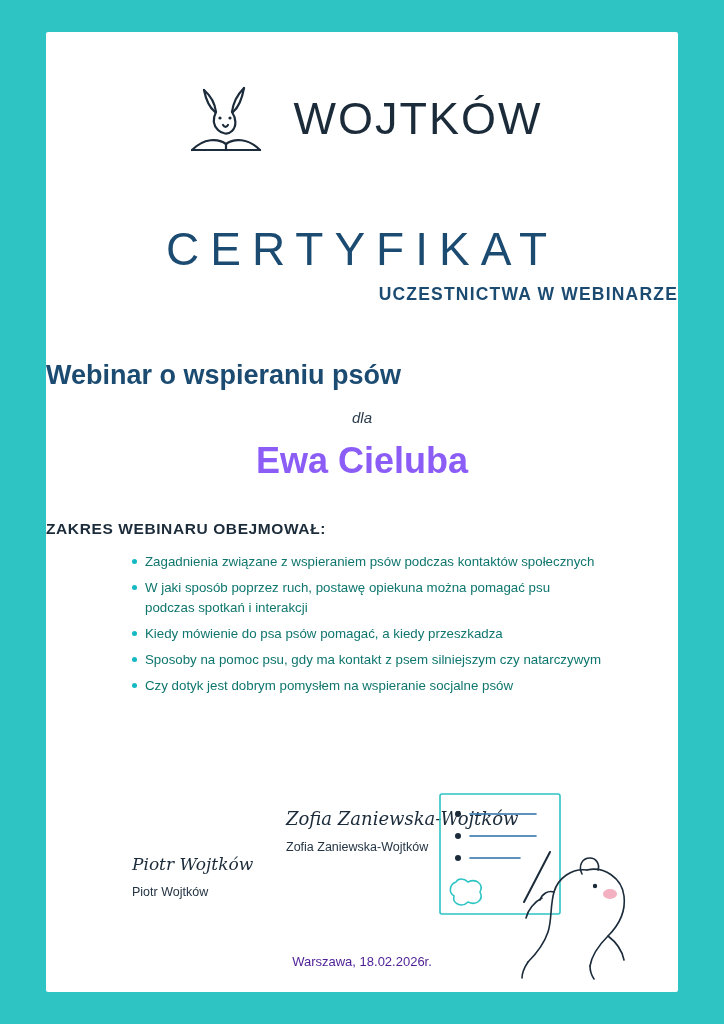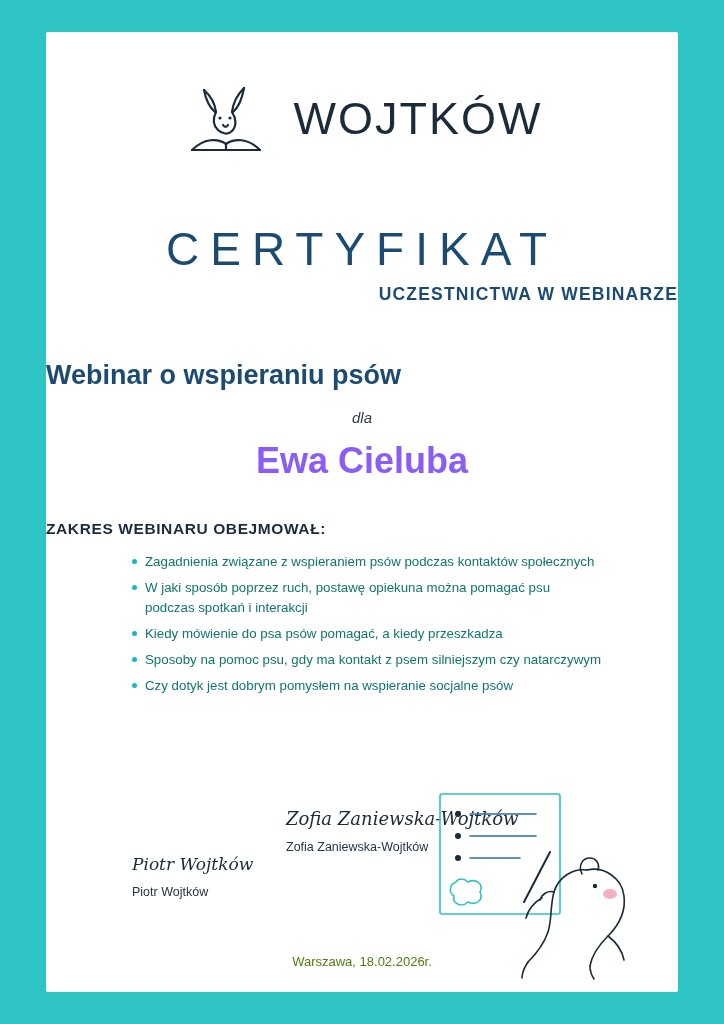--- a/index.html
+++ b/index.html
@@ -149,21 +149,21 @@
     margin-top: 11px;
     font-size: 12.5px;
     color: #243444;
   }
   .place-date {
     position: absolute;
     top: 922px;
     width: 100%;
     text-align: center;
     font-size: 13px;
-    color: #4d7c0f;
+    color: #4c1d95;
   }
 
   .illus {
     position: absolute;
     right: 26px;
     bottom: 12px;
     width: 220px;
     height: 190px;
   }
 </style>

